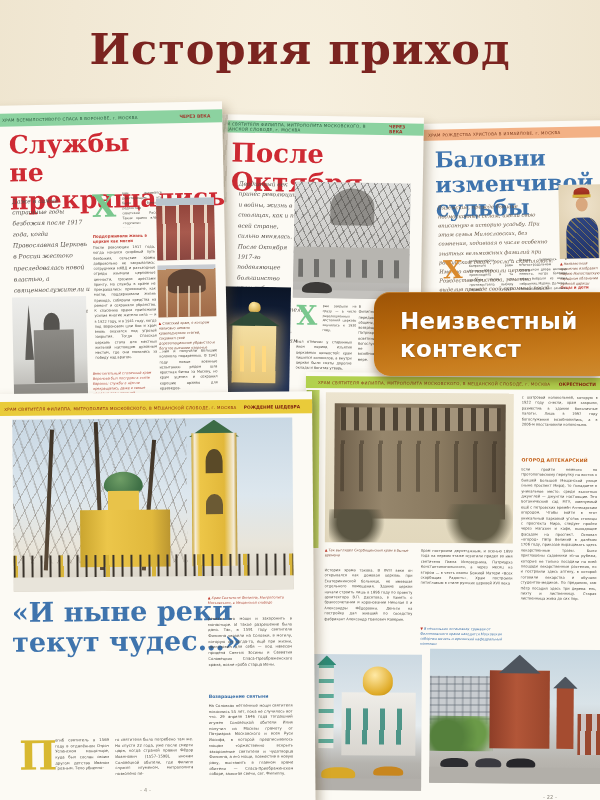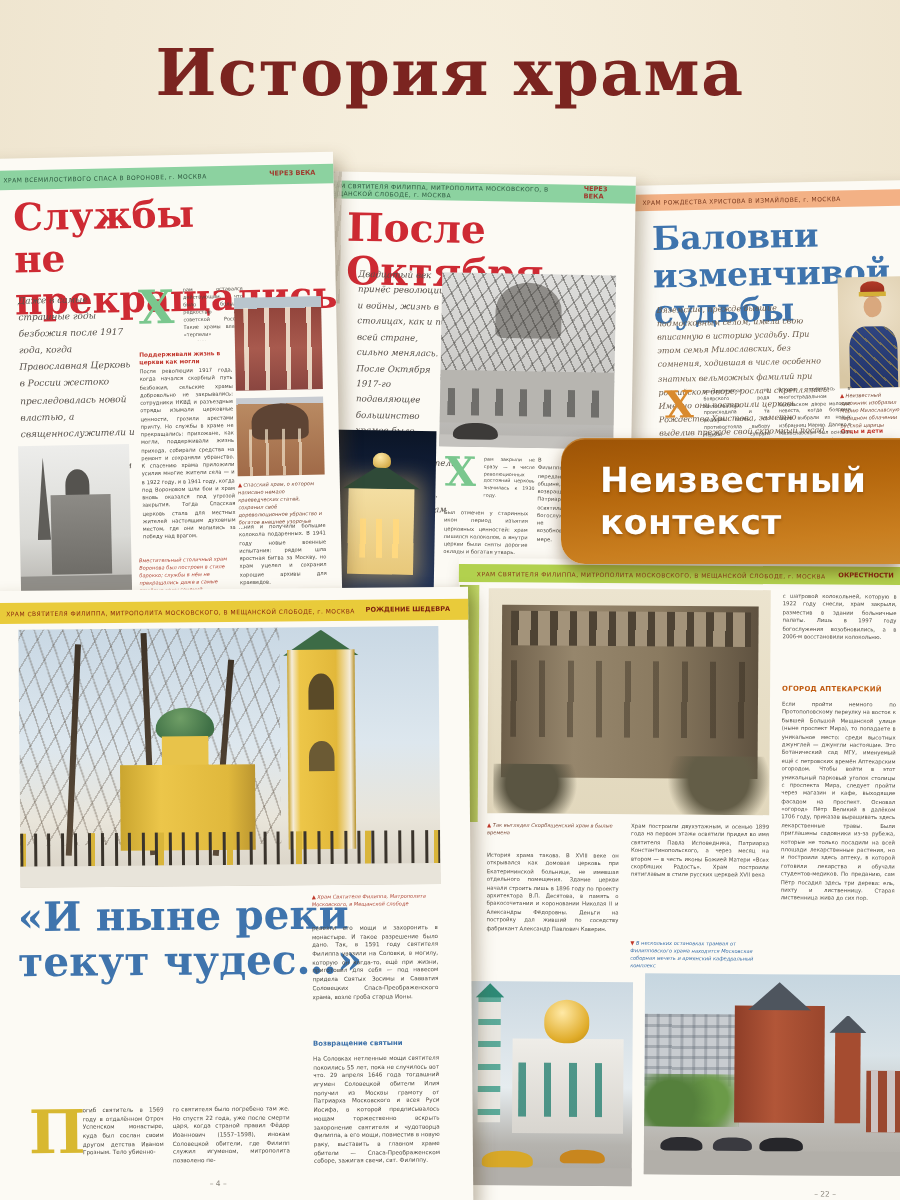--- a/index.html
+++ b/index.html
@@ -195,21 +195,21 @@
   .cathedral .fence2{left:84%;bottom:22%;width:16%;height:30%;background:#9a4830;}
   .cathedral .farc{left:84%;bottom:22%;width:16%;height:30%;background:repeating-linear-gradient(90deg,rgba(0,0,0,0) 0 3px,rgba(217,227,232,.8) 3px 8px,rgba(0,0,0,0) 8px 11px);}
   .cathedral .carr1{left:6%;bottom:12%;width:16%;height:7%;background:#2c2c30;border-radius:40% 40% 15% 15%/60% 60% 20% 20%;}
   .cathedral .carr2{left:26%;bottom:12%;width:15%;height:7%;background:#3a3a40;border-radius:40% 40% 15% 15%/60% 60% 20% 20%;}
   .cathedral .carr3{left:44%;bottom:12%;width:16%;height:7%;background:#26262a;border-radius:40% 40% 15% 15%/60% 60% 20% 20%;}
   .cathedral .road4{left:0;bottom:0;width:100%;height:12%;background:#b2afa9;}
 </style>
 </head>
 <body>
 
-<h1 class="title">История храма</h1>
+<h1 class="title">История приход</h1>
 
 <section class="page pageA">
   <div class="strip green-strip">
     <span class="stl">ХРАМ ВСЕМИЛОСТИВОГО СПАСА В ВОРОНОВЕ, г. МОСКВА</span>
     <span class="str">ЧЕРЕЗ ВЕКА</span>
   </div>
   <h2 class="hl red"><span>Службы</span><br><span>не прекращались</span></h2>
   <p class="lead">Даже в самые страшные годы безбожия после 1917 года, когда Православная Церковь в России жестоко преследовалась новой властью, а священнослужители и верующие подвергались арестам и лишались жизни, в Спасском храме Воронова продолжались службы.</p>
   <div class="dropcap">Х</div>
   <p class="tiny intro">рам оставался действующим, что было большой редкостью для советской России. Такие храмы власти «терпели» до времени.</p>

